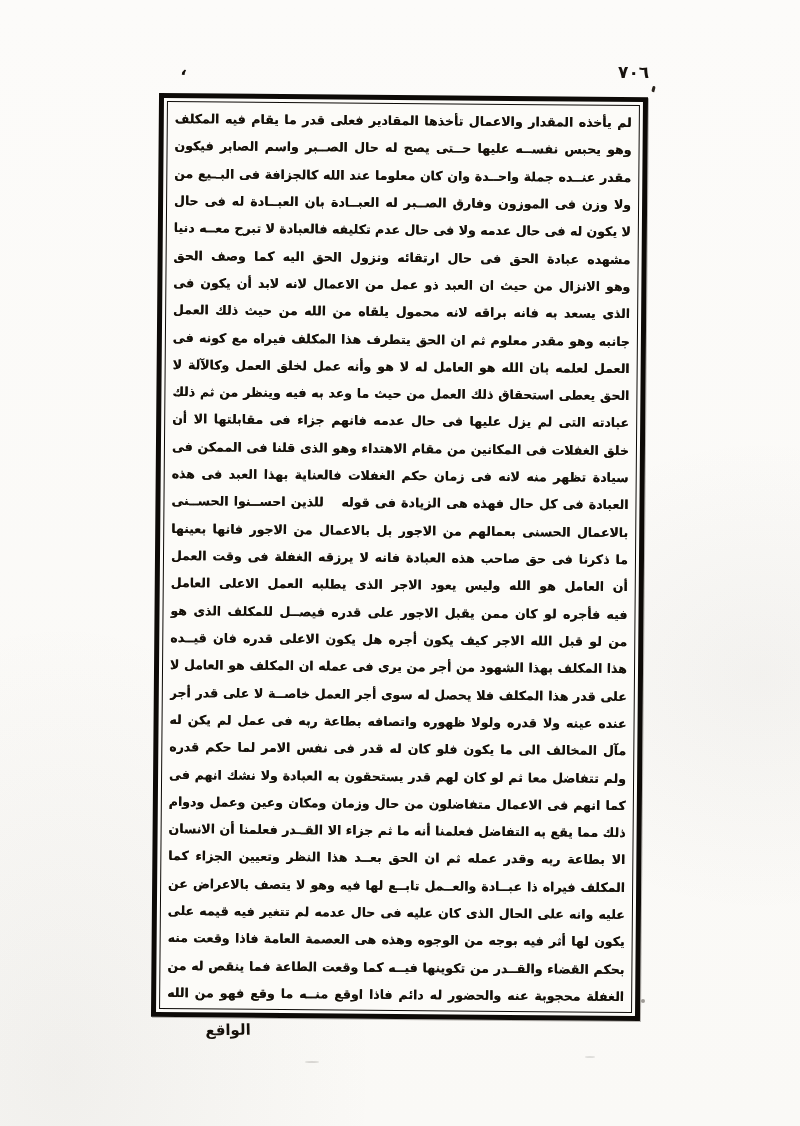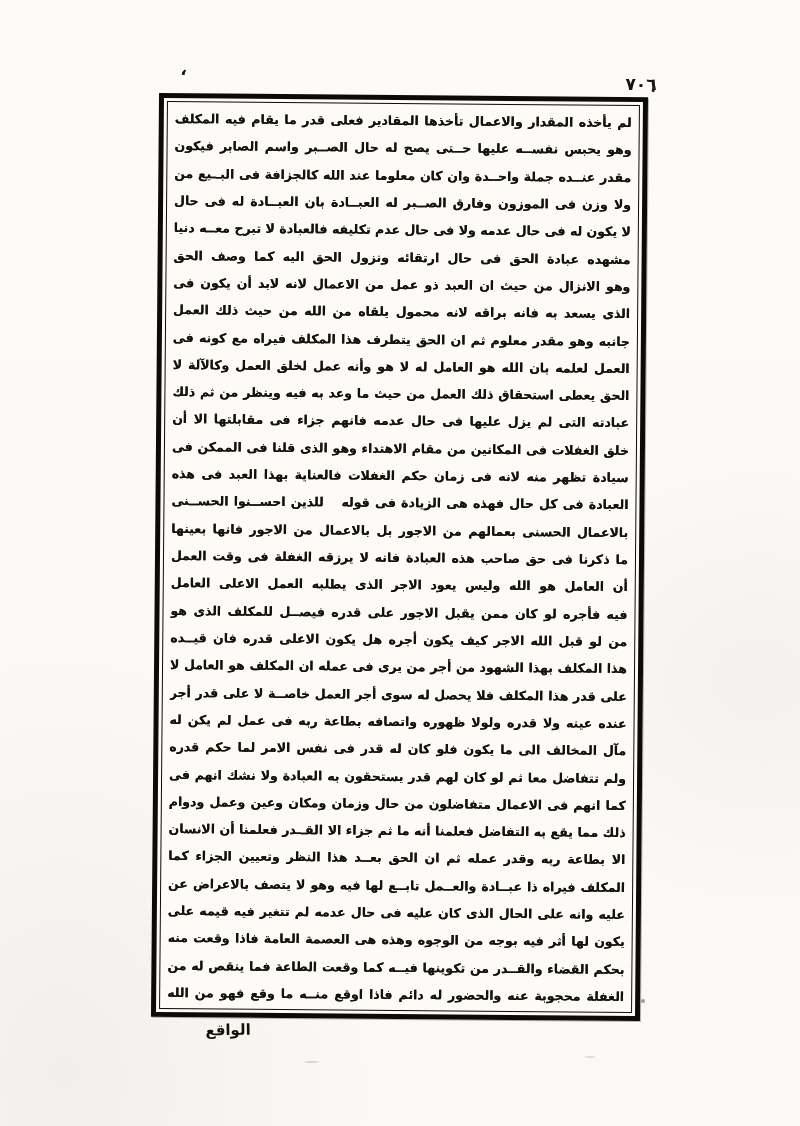--- a/index.html
+++ b/index.html
@@ -10,23 +10,23 @@
     overflow:hidden;
   }
   .page{
     position:relative;width:800px;height:1126px;
     background:
       radial-gradient(ellipse at 8% 95%, rgba(90,85,80,0.06), rgba(0,0,0,0) 30%),
       radial-gradient(ellipse at 95% 60%, rgba(90,85,80,0.05), rgba(0,0,0,0) 25%),
       linear-gradient(#fcfbf9, #faf9f6);
   }
   .folio-number{
-    position:absolute;left:618px;top:74px;width:46px;
+    position:absolute;left:618px;top:62px;width:46px;
     font-size:17px;font-weight:bold;color:#17120d;
-    text-align:center;letter-spacing:2px;
+    letter-spacing:2px;
   }
   .ink-mark{
     position:absolute;left:181px;top:60px;
     font-size:16px;font-weight:bold;color:#14100b;
     transform:rotate(8deg);
   }
   .corner-mark{
     position:absolute;left:652px;top:86px;
     width:3px;height:6px;background:#2a241e;border-radius:2px 2px 0 2px;
     transform:rotate(15deg);

